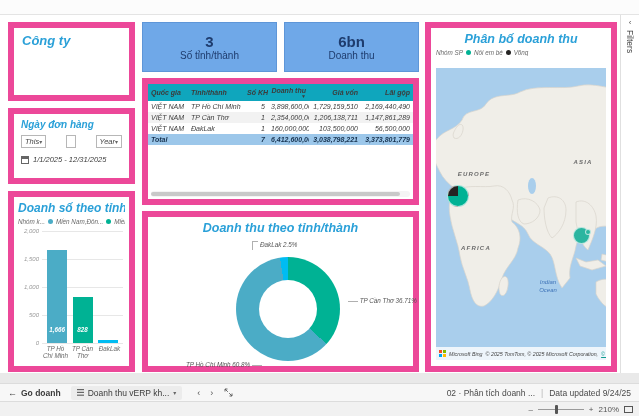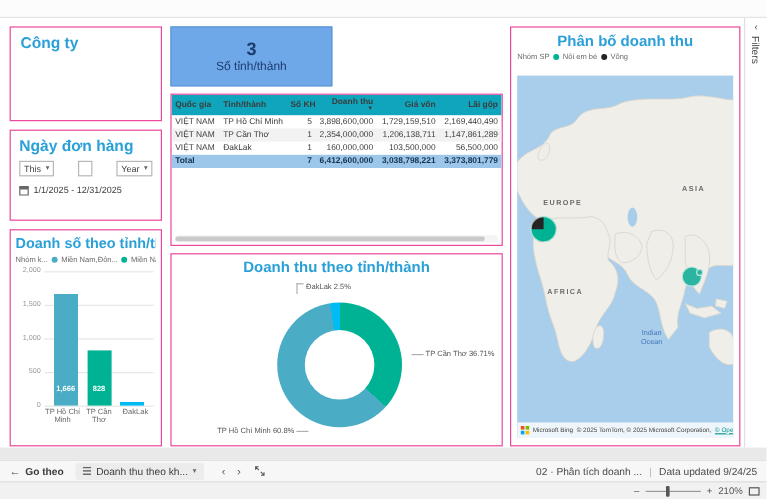--- a/index.html
+++ b/index.html
@@ -9,36 +9,36 @@
     font-family:"Liberation Sans","DejaVu Sans",sans-serif; background:#ffffff; color:#333;
   }
   
   .top-strip { position:absolute; left:0; top:0; width:639px; height:15px; background:#fcfcfc; border-bottom:1px solid #e4e4e4; }
   .gap-strip { position:absolute; left:0; top:373px; width:639px; height:10px; background:#e9e9e9; }
   .action-bar { position:absolute; left:0; top:383px; width:639px; height:18px; background:#f7f7f7; border-top:1px solid #dcdcdc;
     display:flex; align-items:center; padding:0 8px; font-size:8.5px; color:#3b3b3b; }
   .status-strip { position:absolute; left:0; top:401px; width:639px; height:15px; background:#f1f1f1; border-top:1px solid #dcdcdc;
     display:flex; align-items:center; justify-content:flex-end; padding:0 6px; font-size:8px; color:#555; }
   
-  .panel { position:absolute; background:#fff; border:1px solid #ec4899; }
+  .panel { position:absolute; background:#fff; border:6px solid #ec4899;font-style:italic; }
   .panel-title { font-weight:bold; color:#2aa0d8; }
   
   #p-company { left:8px; top:22px; width:127px; height:79px; padding:5px 8px; }
   #p-company .panel-title { font-size:13px; }
   .chk-row { display:flex; align-items:center; gap:5px; margin-top:4px; font-size:9.5px; color:#404040; }
   .chk-box { width:9px; height:9px; border:1px solid #8a8a8a; background:#fff; display:inline-block; }
   
   .kpi { position:absolute; width:135px; height:50px; background:#6fa8e8; border:1px solid #5e96d8;
     display:flex; flex-direction:column; align-items:center; justify-content:center; color:#1e3c6e; }
   #kpi1 { left:142px; top:22px; } #kpi2 { left:284px; top:22px; }
   .kpi-value { font-size:15px; font-weight:bold; line-height:17px; }
   .kpi-label { font-size:10px; font-weight:normal; }
   
   #p-date { left:8px; top:108px; width:127px; height:76px; padding:5px 7px; }
-  #p-date .panel-title { font-size:13px; }
+  #p-date .panel-title { font-size:10px; }
   .date-row { display:flex; align-items:center; gap:20px; margin-top:5px; }
   .select-box { border:1px solid #b7b7b7; height:13px; display:flex; align-items:center; justify-content:space-between;
     font-size:7.5px; color:#444; padding:0 3px; background:#fff; }
   .sb-preset { width:36px; } .sb-mid { width:13px; } .sb-unit { width:37px; }
   .chev { font-size:6px; color:#666; line-height:6px; }
   .range-row { display:flex; align-items:flex-end; gap:4px; margin-top:7px; font-size:7.5px; color:#3c3c3c; }
   .cal-icon { width:8px; height:8px; border:1px solid #666; border-top:3px solid #666; display:inline-block; }
   
   #p-table { left:142px; top:78px; width:277px; height:127px; overflow:hidden; }
   .tr { display:grid; grid-template-columns:40px 56px 24px 1fr 52px 52px; align-items:center; }
@@ -120,20 +120,24 @@
 
   <div class="top-strip"></div>
 
   <div class="panel" id="p-company">
     <div class="panel-title">Công ty</div>
   </div>
 
   <div class="kpi" id="kpi1">
     <div class="kpi-value">3</div>
     <div class="kpi-label">Số tỉnh/thành</div>
+  </div>
+  <div class="kpi" id="kpi2">
+    <div class="kpi-value">6bn</div>
+    <div class="kpi-label">Doanh thu</div>
   </div>
 
   <div class="panel" id="p-date">
     <div class="panel-title">Ngày đơn hàng</div>
     <div class="date-row">
       <div class="select-box sb-preset">
         <span>This</span>
         <span class="chev">▾</span>
       </div>
       <div class="select-box sb-mid"></div>
@@ -302,28 +306,28 @@
 
   <div class="filters-rail">
     <span class="rail-chev">‹</span>
     <span class="rail-label">Filters</span>
   </div>
 
   <div class="gap-strip"></div>
 
   <div class="action-bar">
     <span class="ab-ic">←</span>
-    <span class="ab-goback">Go theo</span>
+    <span class="ab-goback">Go doanh</span>
     <span class="page-tab">
       <svg width="7" height="7" viewBox="0 0 7 7">
           <rect x="0" y="0" width="7" height="1.2" fill="#666"></rect>
           <rect x="0" y="2.8" width="7" height="1.2" fill="#666"></rect>
           <rect x="0" y="5.6" width="7" height="1.2" fill="#666"></rect>
         </svg>
-      <span>Doanh thu theo kh...</span>
+      <span>Doanh thu vERP kh...</span>
       <span class="chev">▾</span>
     </span>
     <span class="nav-arrow">‹</span>
     <span class="nav-arrow">›</span>
     <svg width="9" height="9" viewBox="0 0 9 9" style="margin-left:6px">
         <path d="M1,3.5 L1,1 L3.5,1 M8,5.5 L8,8 L5.5,8 M1,1 L3.8,3.8 M8,8 L5.2,5.2" stroke="#555" stroke-width="0.9" fill="none"></path>
       </svg>
     <span class="ab-right">
       <span>02 · Phân tích doanh ...</span>
       <span class="ab-sep">|</span>

